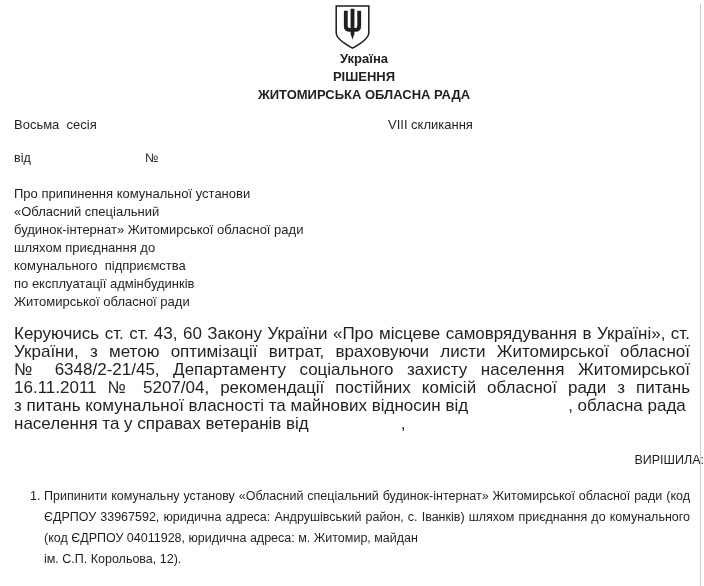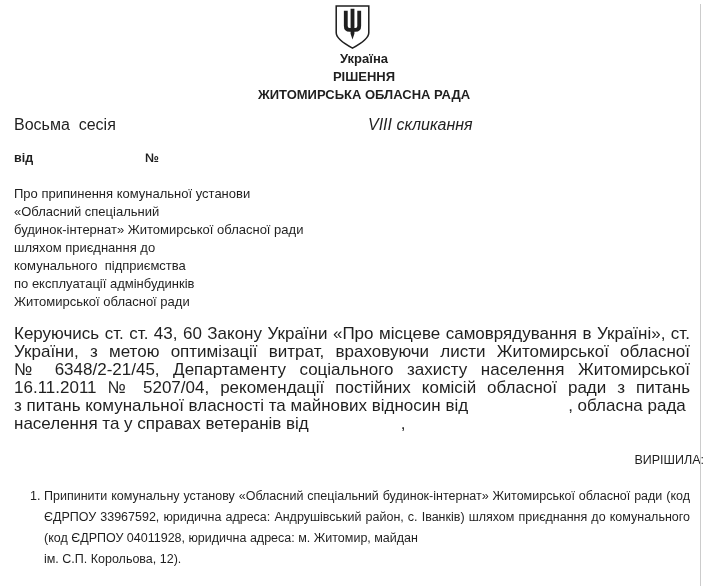--- a/index.html
+++ b/index.html
@@ -39,33 +39,32 @@
     font-size: 13px;
     line-height: 18px;
     white-space: pre-wrap;
     padding-left: 24px;
   }
   .session-row {
     position: relative;
     margin: 13px 0 3px 14px;
     width: 676px;
     height: 16px;
-    font-size: 16px;
+    font-size: 13px;
     line-height: 16px;
   }
   .sess-left { white-space: pre-wrap; }
-  .sess-right { position: absolute; left: 354px; top: 0; font-style: italic; }
+  .sess-right { position: absolute; left: 374px; top: 0; }
   .date-row {
     position: relative;
     margin: 17px 0 16px 14px;
     width: 676px;
     height: 16px;
     font-size: 12.5px;
     line-height: 16px;
-    font-weight: bold;
   }
   .num-label { position: absolute; left: 131px; top: 0; }
   .subject {
     margin: 19px 0 0 14px;
     width: 676px;
     font-size: 13px;
     line-height: 18px;
   }
   .subject .pline { white-space: pre-wrap; }
   .preamble {

